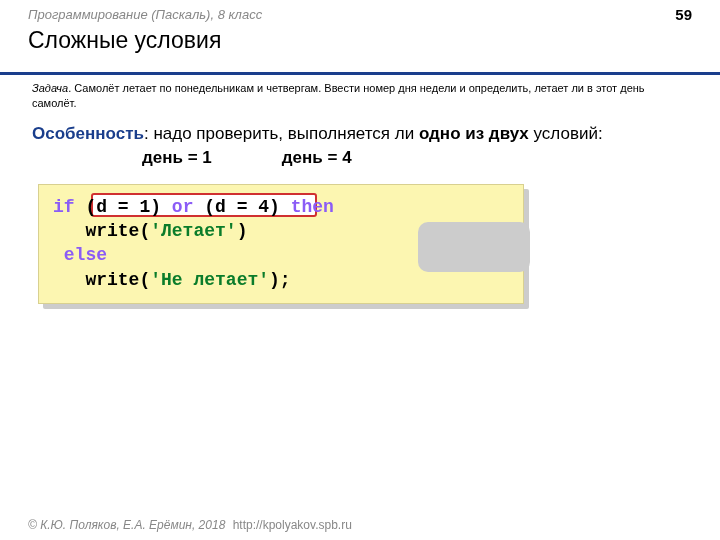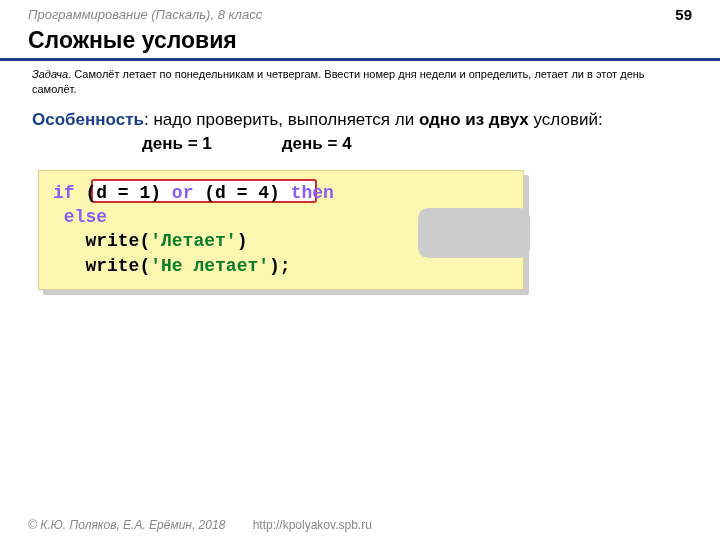--- a/index.html
+++ b/index.html
@@ -21,23 +21,23 @@
     font-style: italic;
   }
   .page-num {
     font-style: normal;
     font-weight: bold;
     color: #000;
     font-size: 15px;
   }
   .title {
     font-size: 23px;
-    font-weight: bold;
+    font-weight: normal;
     color: #000;
-    padding: 2px 28px 4px 28px;
+    padding: 2px 28px 18px 28px;
     border-bottom: 3px solid #1a3e8c;
   }
   .content {
     padding: 6px 32px 0 32px;
   }
   .task {
     font-size: 11px;
     color: #000;
     line-height: 1.35;
     margin-bottom: 12px;
@@ -117,21 +117,21 @@
   .footer {
     position: absolute;
     bottom: 8px;
     left: 28px;
     font-size: 12px;
     color: #888;
     font-style: italic;
   }
   .footer-link {
     font-style: normal;
-    margin-left: 24px;
+    margin-left: 4px;
   }
 </style>
 </head>
 <body>
 
 <div class="header-bar">
   <span>Программирование (Паскаль), 8 класс</span>
   <span class="page-num">59</span>
 </div>
 
@@ -149,22 +149,22 @@
 
   <div class="conditions">
     <span>день = 1</span><span class="cond-gap"></span><span>день = 4</span>
   </div>
 
   <div class="code-wrap">
     <div class="code-shadow"></div>
     <div class="code-block">
       <div class="hl-box"></div>
       <div class="code-line"><span class="kw">if</span><span> (d = 1) </span><span class="kw">or</span><span> (d = 4) </span><span class="kw">then</span></div>
+      <div class="code-line"><span>   write(</span><span class="str">'Летает'</span><span>)</span></div>
       <div class="code-line"><span class="kw"> else</span></div>
-      <div class="code-line"><span>   write(</span><span class="str">'Летает'</span><span>)</span></div>
       <div class="code-line"><span>   write(</span><span class="str">'Не летает'</span><span>);</span></div>
     </div>
     <div class="callout-shadow"></div>
   </div>
 
 </div>
 
 <div class="footer">
   <span>© К.Ю. Поляков, Е.А. Ерёмин, 2018</span>
   <span class="footer-link">http://kpolyakov.spb.ru</span>

